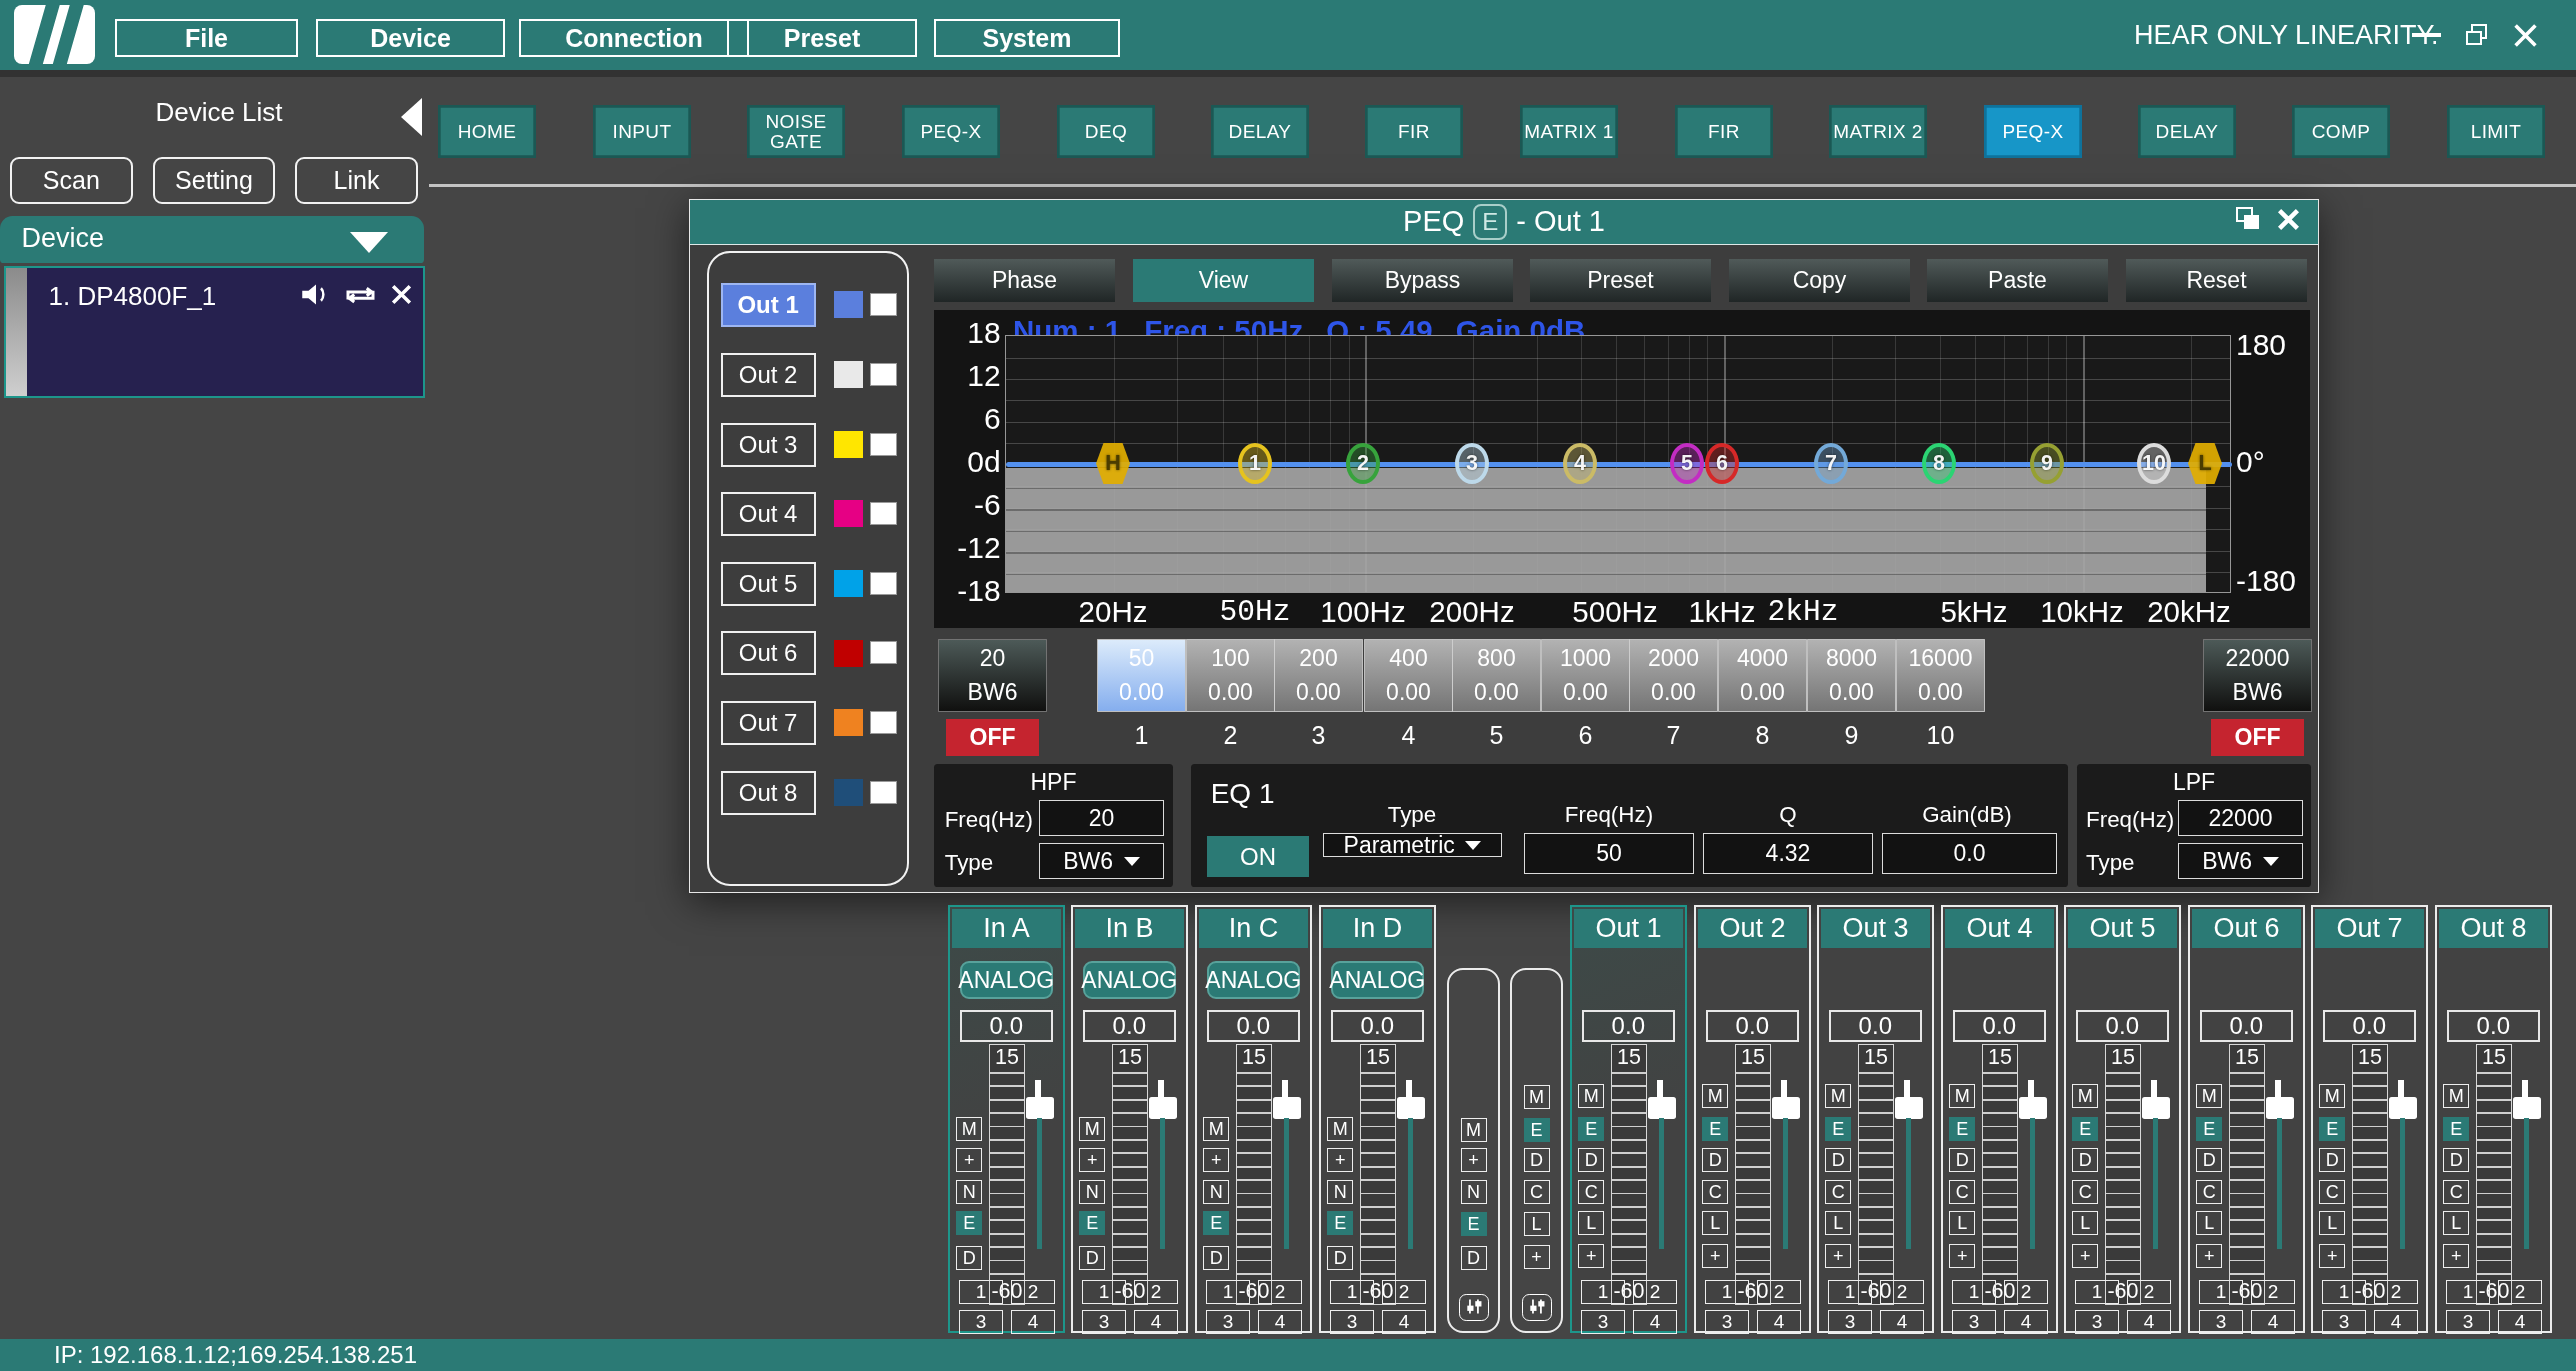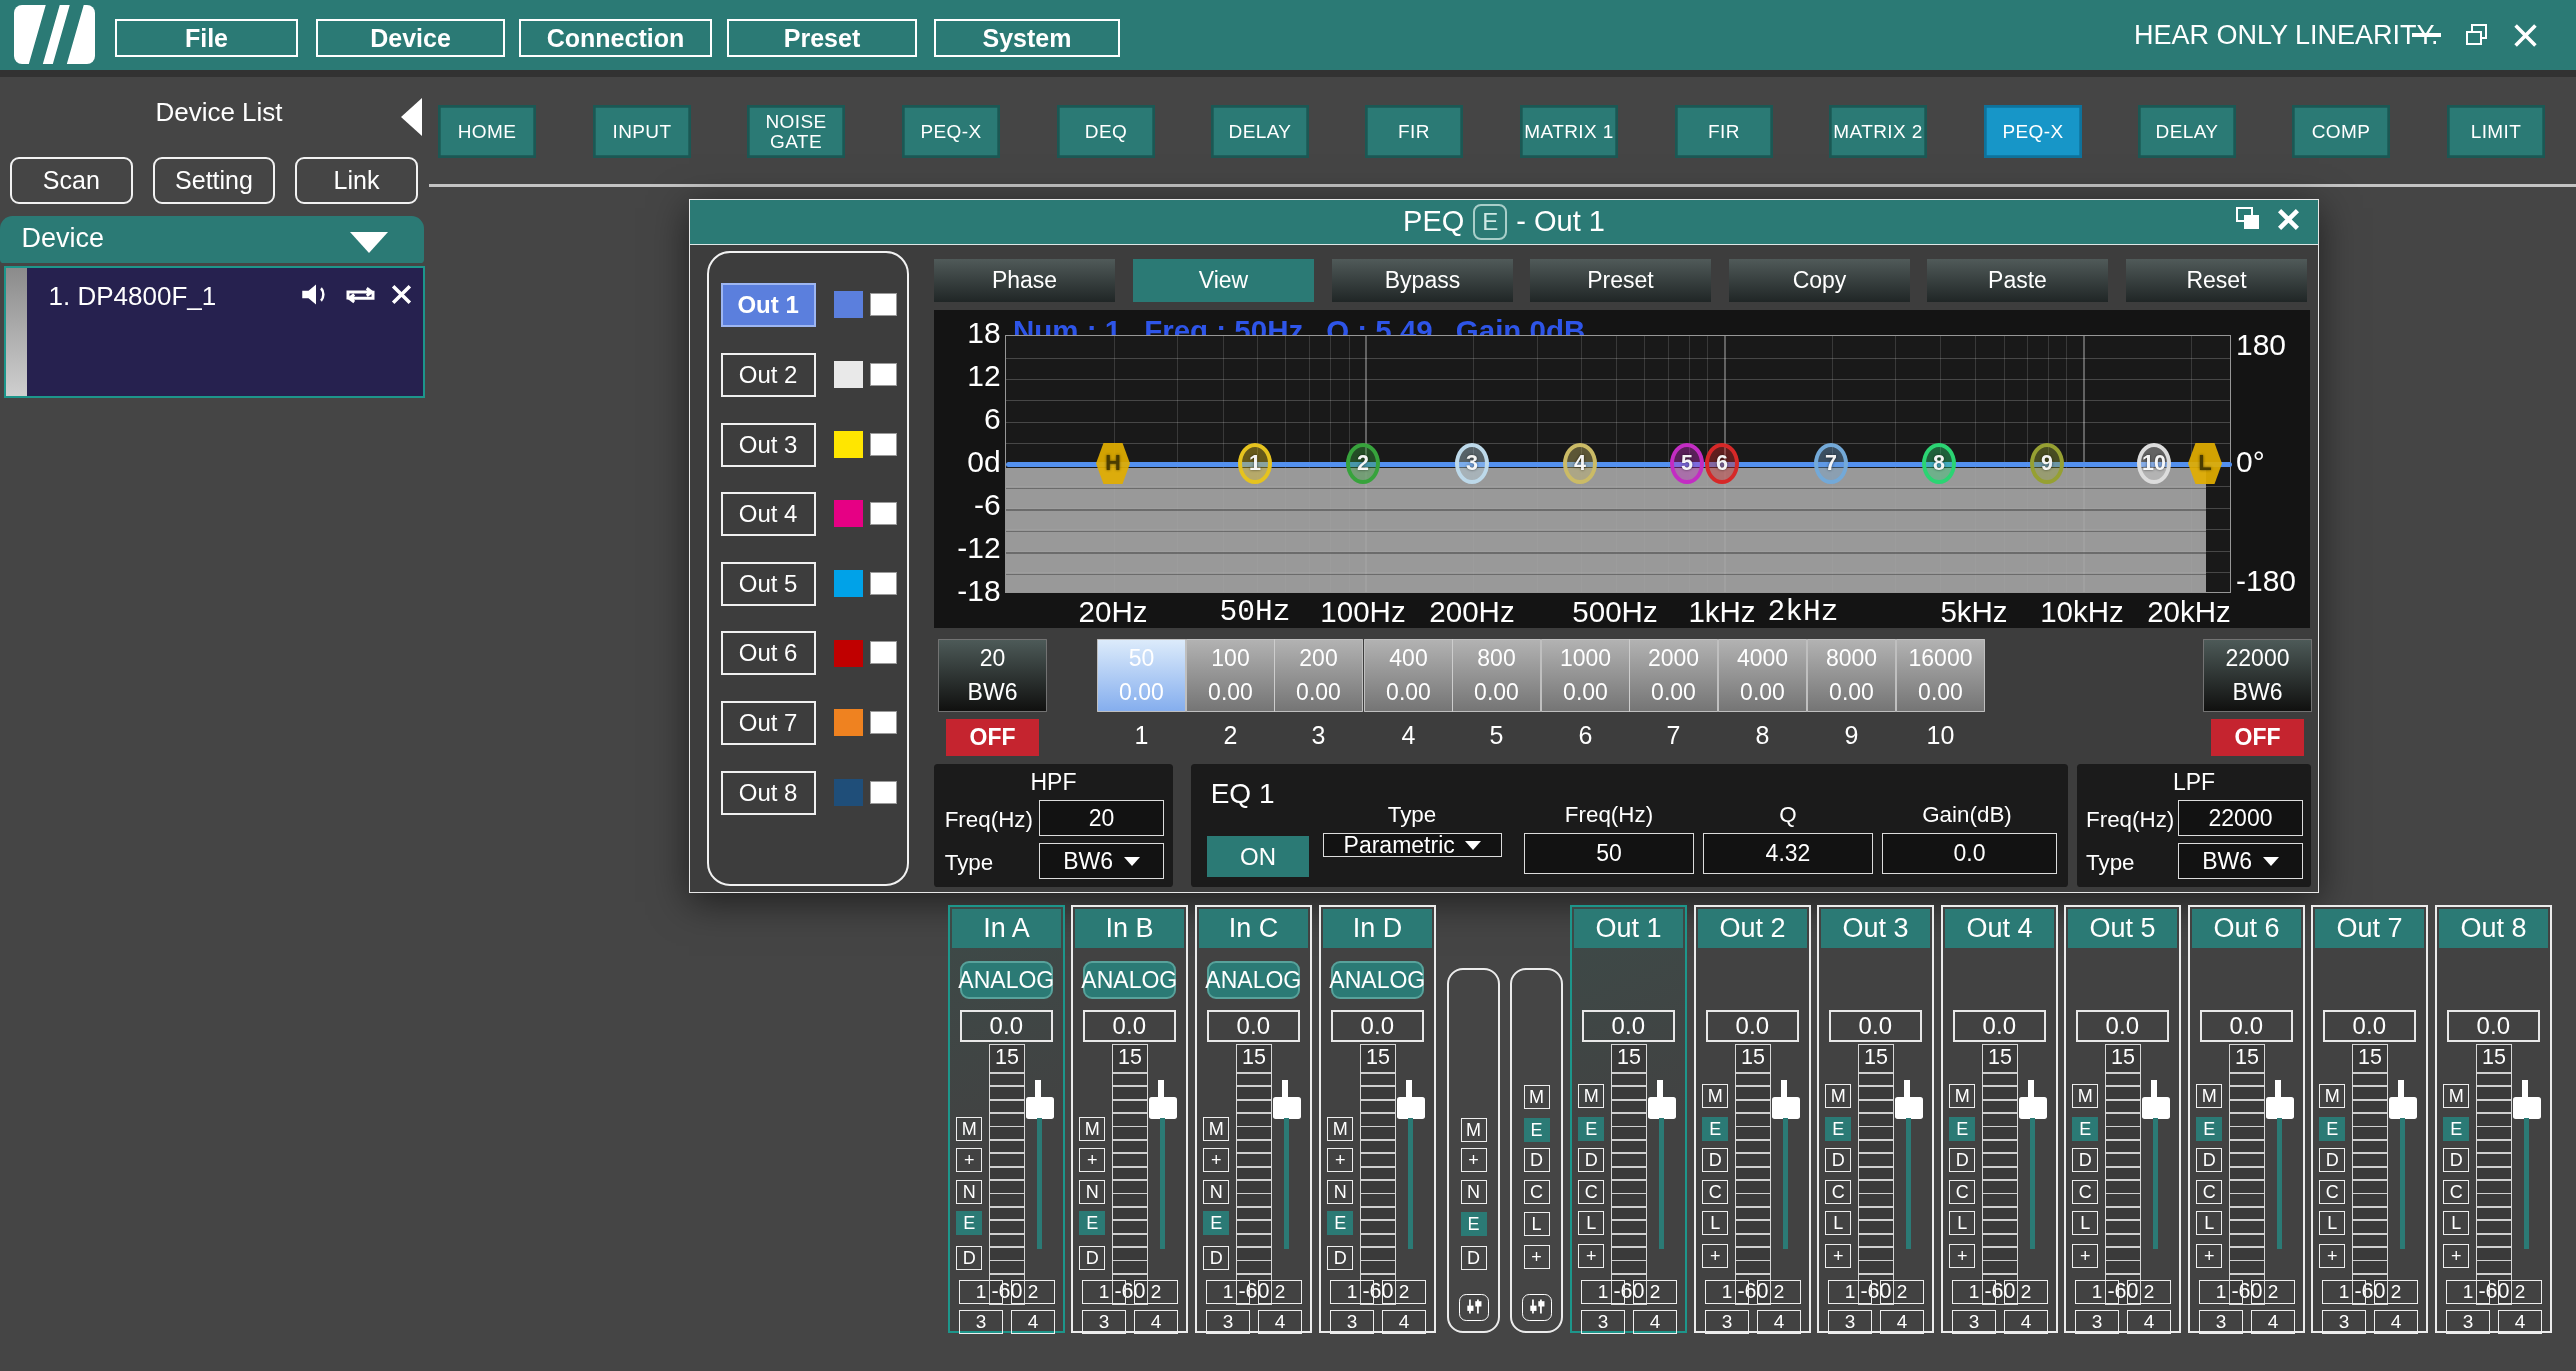--- a/index.html
+++ b/index.html
@@ -702,23 +702,26 @@
         <div class="key-btn" style="top:273px;">C</div>
         <div class="key-btn" style="top:304px;">L</div>
         <div class="key-btn" style="top:337px;">+</div>
         <div class="route-btn" style="left:9px;top:373px;">1</div>
         <div class="route-btn" style="left:61px;top:373px;">2</div>
         <div class="route-btn" style="left:9px;top:403px;">3</div>
         <div class="route-btn" style="left:61px;top:403px;">4</div>
       </div>
     </div>
 
+  <div class="statusbar">
+    <div class="ip">IP: 192.168.1.12;169.254.138.251</div>
+  </div>
 <div class="menu-btn" style="left:115px;width:183px;">File</div>
     <div class="menu-btn" style="left:316px;width:189px;">Device</div>
-    <div class="menu-btn" style="left:519px;width:193px;">Connection</div>
+    <div class="menu-btn" style="left:519px;width:230px;">Connection</div>
     <div class="menu-btn" style="left:727px;width:190px;">Preset</div>
     <div class="menu-btn" style="left:934px;width:186px;">System</div>
     <div class="chain-btn" style="left:438px;">HOME</div>
     <div class="chain-btn" style="left:593px;">INPUT</div>
     <div class="chain-btn" style="left:747px;">NOISE GATE</div>
     <div class="chain-btn" style="left:902px;">PEQ-X</div>
     <div class="chain-btn" style="left:1057px;">DEQ</div>
     <div class="chain-btn" style="left:1211px;">DELAY</div>
     <div class="chain-btn" style="left:1365px;">FIR</div>
     <div class="chain-btn" style="left:1520px;">MATRIX 1</div>

